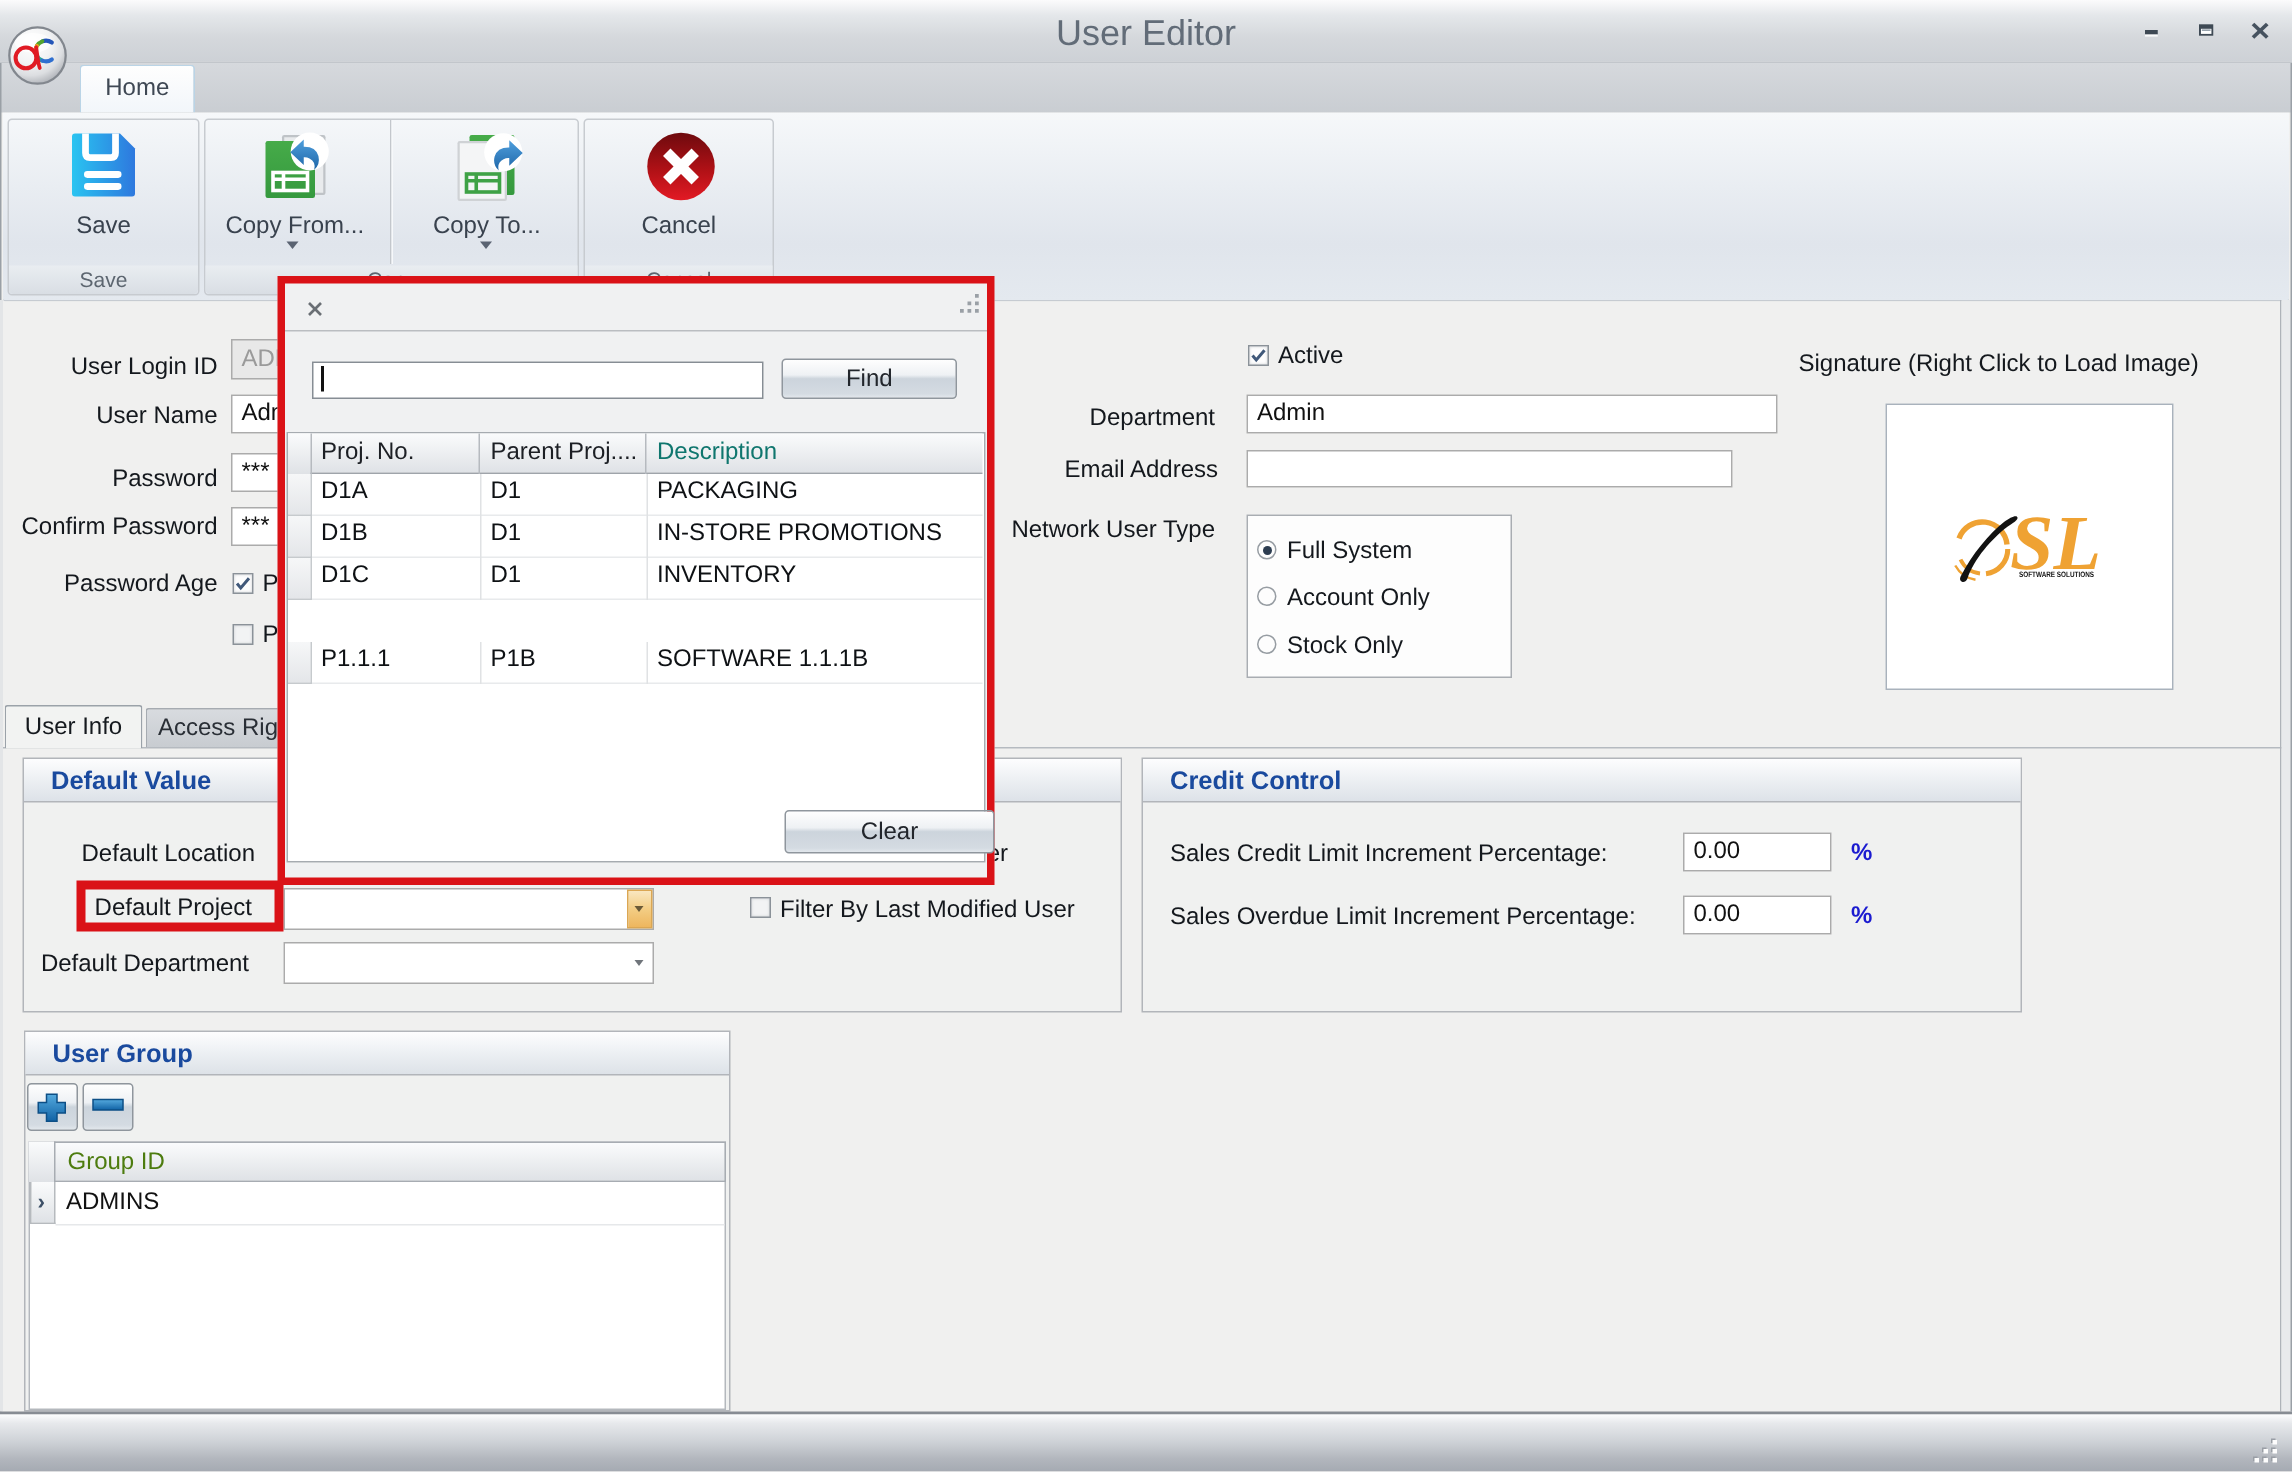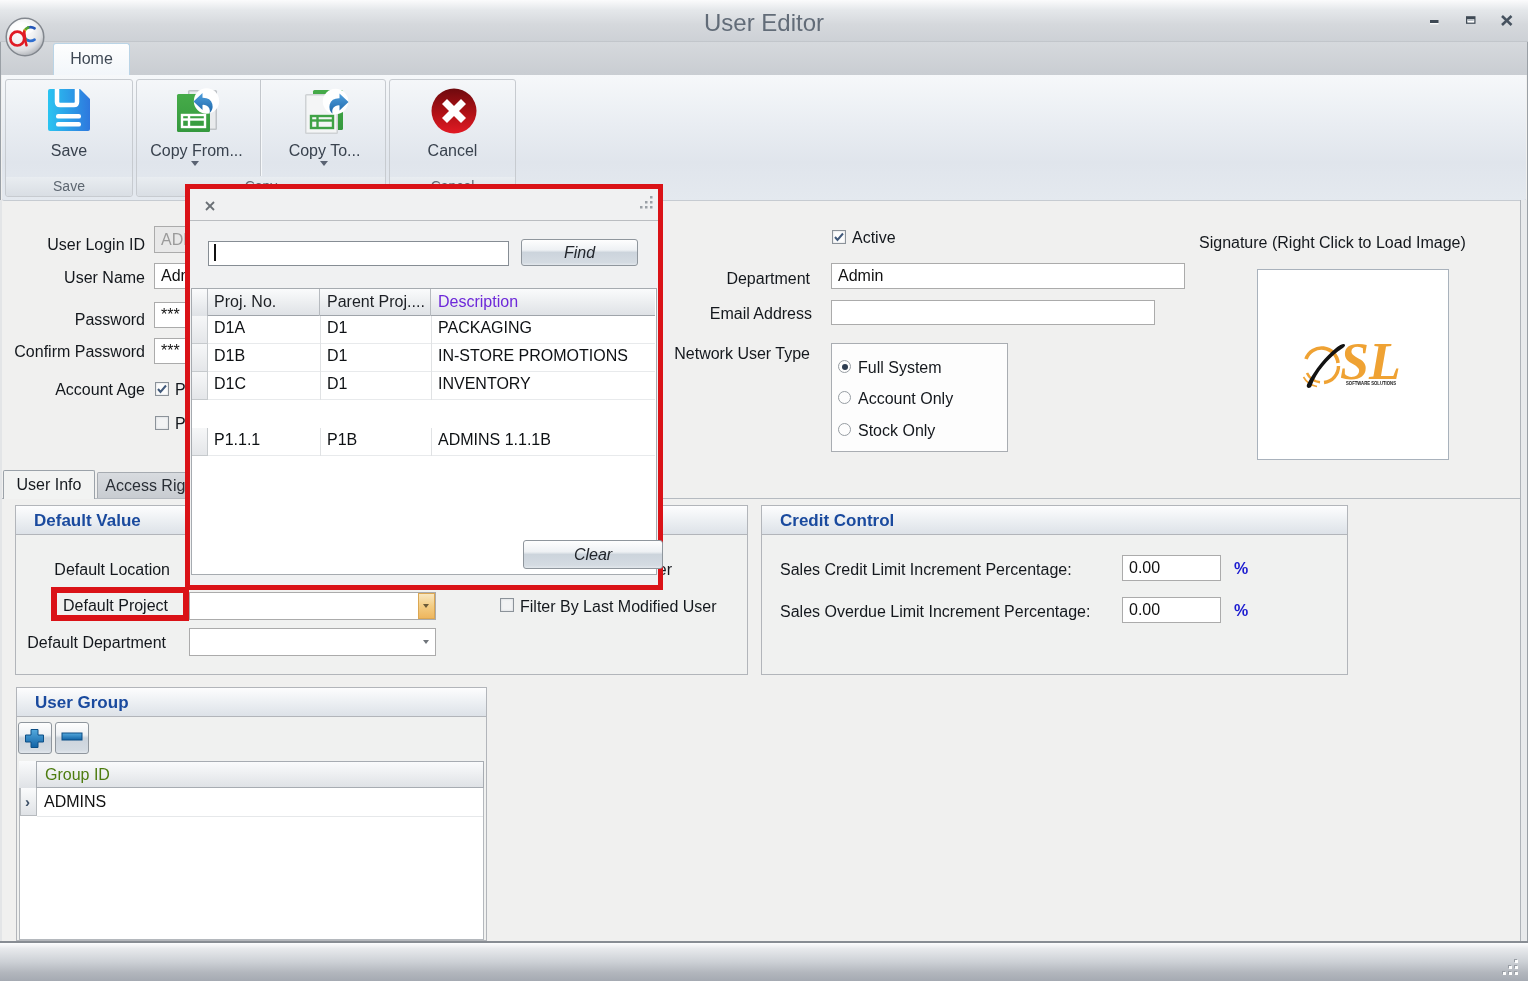--- a/index.html
+++ b/index.html
@@ -5,21 +5,21 @@
 * { margin:0; padding:0; box-sizing:border-box; }
 html,body { width:1528px; height:981px; overflow:hidden; }
 body { font-family:"Liberation Sans", sans-serif; background:#f0f0ef; position:relative; }
 .abs { position:absolute; }
 .lbl { position:absolute; font-size:16px; color:#14181d; white-space:nowrap; }
 .lblR { position:absolute; font-size:16px; color:#14181d; white-space:nowrap; text-align:right; }
 .inp { position:absolute; background:#fff; border:1px solid #ababab; font-size:16px; color:#111; padding:3px 6px; white-space:nowrap; }
 .gb { position:absolute; border:1px solid #b2b5ba; background:#f0f1f0; }
 .gbhead { position:absolute; left:0; top:0; right:0; height:29px; background:linear-gradient(#fdfdfe,#eef1f4 45%,#dde2e8); border-bottom:1px solid #b2b5ba; }
 .gbtitle { position:absolute; font-size:17px; font-weight:bold; color:#1a4a9e; top:5px; }
-.btn { position:absolute; border:1px solid #8f969d; border-radius:3px; background:linear-gradient(#fefefe,#eef1f4 40%,#ccd4dc 50%,#d4dbe2 90%,#e2e7ec); font-size:16px; color:#22262c; text-align:center;font-style:italic; }
+.btn { position:absolute; border:1px solid #8f969d; border-radius:3px; background:linear-gradient(#fefefe,#eef1f4 40%,#ccd4dc 50%,#d4dbe2 90%,#e2e7ec); font-size:16px; color:#22262c; text-align:center; }
 .chk { position:absolute; width:14px; height:14px; background:#fdfdfd; border:1px solid #8b9299; box-shadow:inset 0 0 2px #c9ccd0; }
 .rad { position:absolute; width:13px; height:13px; background:#fdfdfd; border:1px solid #979da3; border-radius:50%; }
 .ghdr { background:linear-gradient(#fafbfc,#eef0f2 45%,#dfe2e6); }
 .grow { position:absolute; left:0; width:463px; height:28px; border-bottom:1px solid #e8eaec; }
 .gind { position:absolute; left:0; top:0; width:16px; height:28px; background:linear-gradient(#f6f7f8,#e4e6e9); border-right:1px solid #c6cacd; border-bottom:1px solid #c6cacd; }
 .gc1,.gc2,.gc3 { position:absolute; top:3px; font-size:16px; color:#0e1114; }
 .gc1 { left:22px; } .gc2 { left:135px; } .gc3 { left:246px; }
 .grow::before { content:""; position:absolute; left:128px; top:0; width:1px; height:28px; background:#e0e2e4; }
 .grow::after { content:""; position:absolute; left:239px; top:0; width:1px; height:28px; background:#e0e2e4; }
 </style>
@@ -146,21 +146,21 @@
   <g stroke="#fff" stroke-width="7" stroke-linecap="butt">
       <line x1="13.5" y1="13.5" x2="32.5" y2="32.5"></line>
       <line x1="32.5" y1="13.5" x2="13.5" y2="32.5"></line>
     </g>
 </svg>
 
 <div class="lblR" style="left:0px;top:236px;width:145px;">User Login ID</div>
 <div class="lblR" style="left:0px;top:269px;width:145px;">User Name</div>
 <div class="lblR" style="left:0px;top:311px;width:145px;">Password</div>
 <div class="lblR" style="left:0px;top:343px;width:145px;">Confirm Password</div>
-<div class="lblR" style="left:0px;top:381px;width:145px;">Account Age</div>
+<div class="lblR" style="left:0px;top:381px;width:145px;">Password Age</div>
 
 <div class="inp" style="left:154px;top:226px;width:260px;height:27px;background:#e8e8e8;color:#9a9a9a;line-height:19px;">ADMIN</div>
 <div class="inp" style="left:154px;top:263px;width:260px;height:26px;">Admin</div>
 <div class="inp" style="left:154px;top:302px;width:260px;height:26px;">***</div>
 <div class="inp" style="left:154px;top:338px;width:260px;height:26px;">***</div>
 
 <div class="chk" style="left:155px;top:382px;"></div>
 <svg class="abs" style="left:156px;top:383px;" width="12" height="12" viewBox="0 0 12 12">
     <path d="M 2 6 L 4.5 9 L 10 2.5" fill="none" stroke="#41597a" stroke-width="2"></path>
   </svg>
@@ -316,21 +316,21 @@
 
   <div class="abs" style="left:18px;top:52px;width:301px;height:25px;background:#fff;border:1px solid #868d94;"></div>
   <div class="abs" style="left:24px;top:55px;width:1.5px;height:17px;background:#111;"></div>
   <div class="btn" style="left:331px;top:50px;width:117px;height:27px;line-height:25px;">Find</div>
 
   <div class="abs" style="left:1px;top:99px;width:466px;height:287px;background:#fff;border:1px solid #a6abb0;">
     <div class="abs ghdr" style="left:0;top:0;width:463px;height:27px;border-bottom:1px solid #9fa4aa;"></div>
     <div class="abs ghdr" style="left:0;top:0;width:16px;height:27px;border-right:1px solid #b6babf;"></div>
     <div class="abs" style="left:16px;top:0;width:112px;height:27px;border-right:1px solid #b6babf;font-size:16px;color:#1c1f24;padding:4px 0 0 6px;">Proj. No.</div>
     <div class="abs" style="left:129px;top:0;width:110px;height:27px;border-right:1px solid #b6babf;font-size:16px;color:#1c1f24;padding:4px 0 0 6px;">Parent Proj....</div>
-    <div class="abs" style="left:240px;top:0;width:222px;height:27px;font-size:16px;color:#6d28d9;padding:4px 0 0 6px;">Description</div>
+    <div class="abs" style="left:240px;top:0;width:222px;height:27px;font-size:16px;color:#0f766e;padding:4px 0 0 6px;">Description</div>
     <div class="grow" style="top:27px;">
         <div class="gind"></div>
         <div class="gc1">D1A</div>
         <div class="gc2">D1</div>
         <div class="gc3">PACKAGING</div>
       </div>
     <div class="grow" style="top:55px;">
         <div class="gind"></div>
         <div class="gc1">D1B</div>
         <div class="gc2">D1</div>
@@ -339,18 +339,18 @@
     <div class="grow" style="top:83px;">
         <div class="gind"></div>
         <div class="gc1">D1C</div>
         <div class="gc2">D1</div>
         <div class="gc3">INVENTORY</div>
       </div>
     <div class="grow" style="top:139px;">
         <div class="gind"></div>
         <div class="gc1">P1.1.1</div>
         <div class="gc2">P1B</div>
-        <div class="gc3">ADMINS 1.1.1B</div>
+        <div class="gc3">SOFTWARE 1.1.1B</div>
       </div>
   </div>
 
   <div class="btn" style="left:333px;top:351px;width:140px;height:29px;line-height:27px;font-size:16px;">Clear</div>
 </div>
 
 </body></html>

